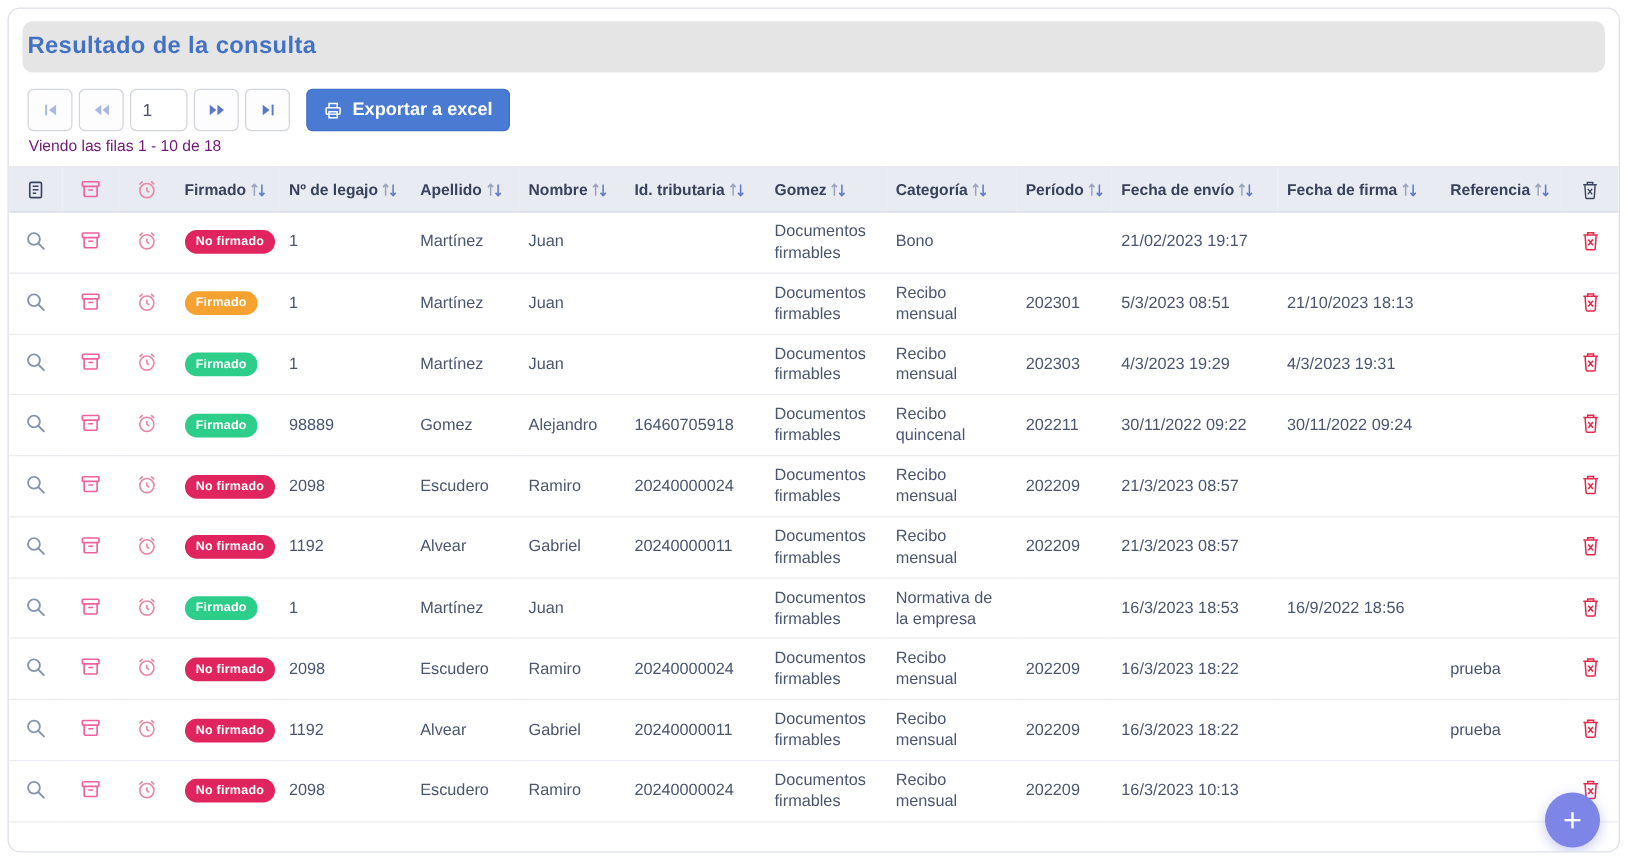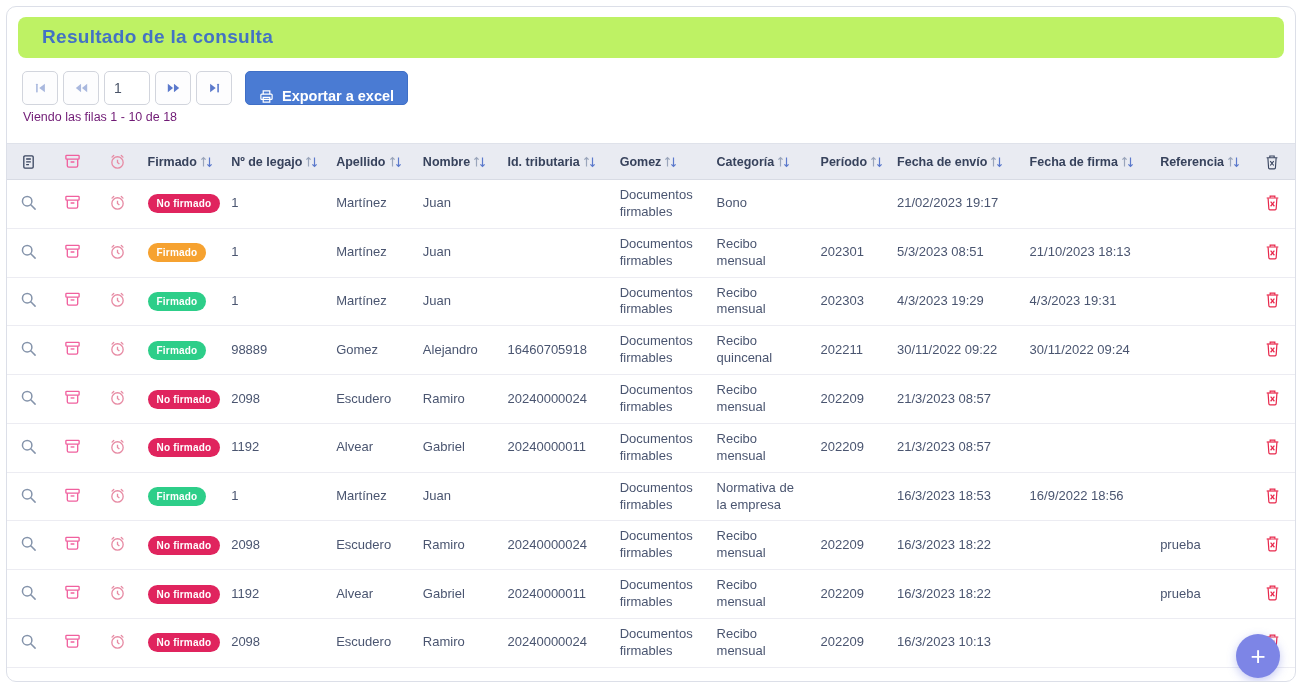--- a/index.html
+++ b/index.html
@@ -1,28 +1,28 @@
 <!DOCTYPE html>
 <html><head>
 <meta charset="utf-8">
 <style>
   html,body{margin:0;padding:0}
   body{width:1302px;height:688px;background:#fff;font-family:"Liberation Sans",sans-serif;position:relative;overflow:hidden}
   .panel{position:absolute;left:6px;top:6px;right:6px;bottom:6px;background:#fff;border:1px solid #dcdfe8;border-radius:10px;overflow:hidden}
-  .titlebar{margin:10px 11px 0;background:#bef264;border-radius:8px;padding:9px 24px 10px}
+  .titlebar{margin:10px 11px 0;background:#e5e5e5;border-radius:8px;padding:9px 4px 10px}
   .titlebar h1{margin:0;font-size:19px;font-weight:700;color:#4372c4;letter-spacing:.3px}
   .toolbar{display:flex;align-items:center;margin:13px 15px 0;gap:5px}
   .pg{width:36px;height:34px;display:inline-flex;align-items:center;justify-content:center;background:#fdfdfe;border:1px solid #d2d5dd;border-radius:5px;cursor:pointer;color:#5b79cc;padding:0}
   .pg.disabled{color:#a9b8de}
   .pg svg{display:block}
   .page-input{width:46px;height:34px;border:1px solid #d2d5dd;border-radius:5px;padding:0 9px;font-size:14px;color:#4a5468;font-family:inherit;outline:none;box-sizing:border-box}
-  .btn-export{display:inline-flex;align-items:flex-end;gap:8px;height:34px;padding:0 13px;background:#4a7bd3;border:1px solid #3f6fc6;border-radius:5px;color:#fff;font-size:14.5px;font-weight:700;font-family:inherit;cursor:pointer;margin-left:8px}
+  .btn-export{display:inline-flex;align-items:center;gap:8px;height:34px;padding:0 13px;background:#4a7bd3;border:1px solid #3f6fc6;border-radius:5px;color:#fff;font-size:14.5px;font-weight:700;font-family:inherit;cursor:pointer;margin-left:8px}
   .btn-export .bicon{display:inline-flex}
   .rows-info{margin:5px 16px 0;font-size:12.5px;color:#701a75}
-  table{width:100%;border-collapse:collapse;table-layout:fixed;margin-top:19px}
+  table{width:100%;border-collapse:collapse;table-layout:fixed;margin-top:9px}
   thead th{background:#e9ebf2;padding:9px 4px 9px 8px;font-size:12.5px;font-weight:700;color:#37425c;text-align:left;border-top:1px solid #dfe2ea;border-bottom:1px solid #d8dbe4;white-space:nowrap}
   .th-inner{display:inline-flex;align-items:center;gap:3px}
   .sorticon{display:inline-flex;cursor:pointer}
   tbody tr{height:48px}
   tbody td{padding:7px 6px 7px 8px;font-size:13px;color:#4a5570;border-bottom:1px solid #ececf2;line-height:1.3;vertical-align:middle;white-space:nowrap;overflow:hidden}
   tbody td.wrap{white-space:normal}
   .c-icon{text-align:center;padding-left:2px;padding-right:2px}
   .icon-btn{background:none;border:none;padding:2px;cursor:pointer;display:inline-flex;align-items:center;justify-content:center}
   .hicon{display:inline-flex;vertical-align:middle}
   .badge{display:inline-block;padding:3px 9px;border-radius:10px;color:#fff;font-size:10px;font-weight:700;white-space:nowrap;letter-spacing:.2px}

